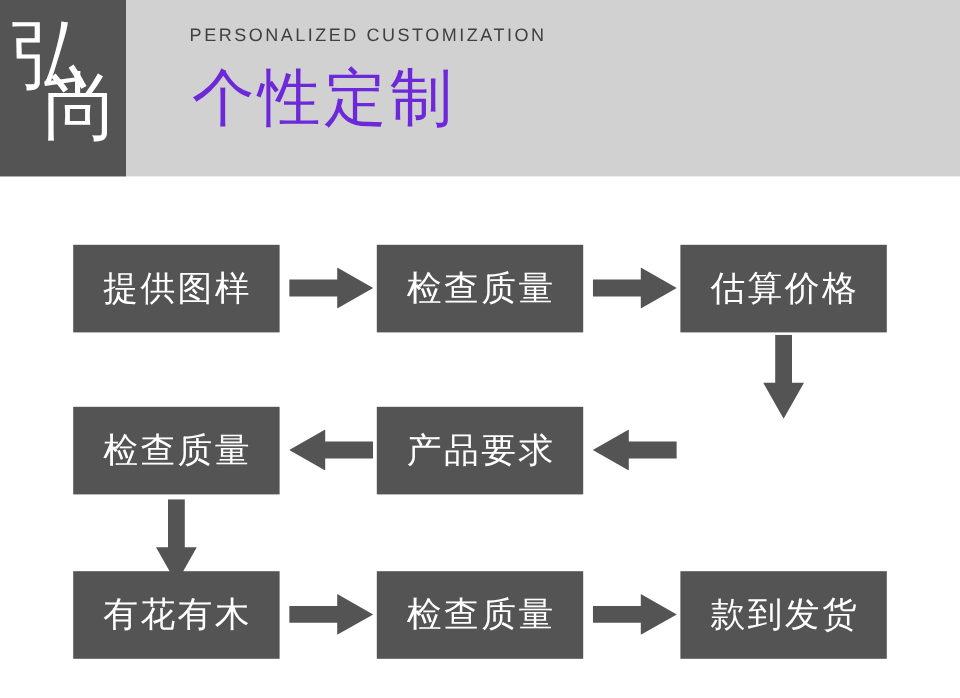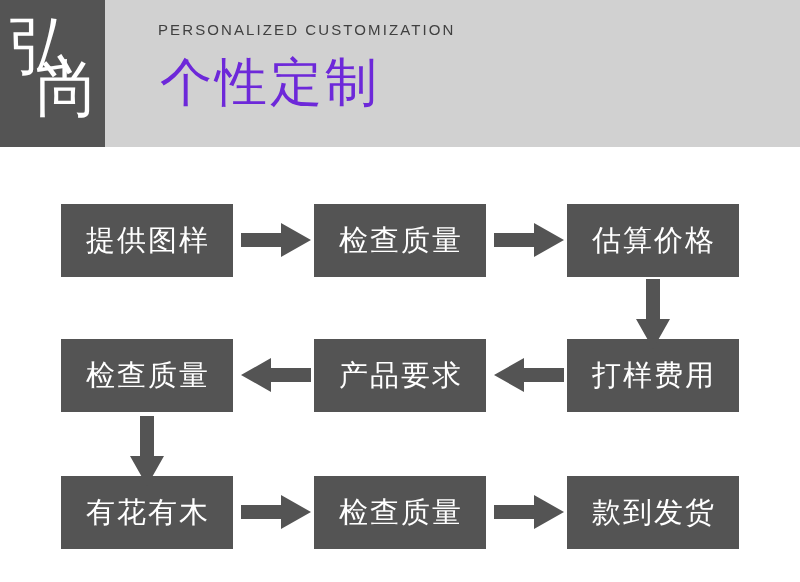--- a/index.html
+++ b/index.html
@@ -177,21 +177,20 @@
 </div>
 
 <div class="flow">
 
   <div class="box r1 c1">提供图样</div>
   <div class="box r1 c2">检查质量</div>
   <div class="box r1 c3">估算价格</div>
 
   <div class="box r2 c1">检查质量</div>
   <div class="box r2 c2">产品要求</div>
-  <div class="box r2 c3">打样费用</div>
 
   <div class="box r3 c1">有花有木</div>
   <div class="box r3 c2">检查质量</div>
   <div class="box r3 c3">款到发货</div>
 
   <div class="arrow-h ah-r1-a">
     <svg width="70" height="34" viewBox="0 0 70 34">
         <polygon points="0,10 40,10 40,0 70,17 40,34 40,24 0,24" fill="#545454"></polygon>
       </svg>
   </div>

